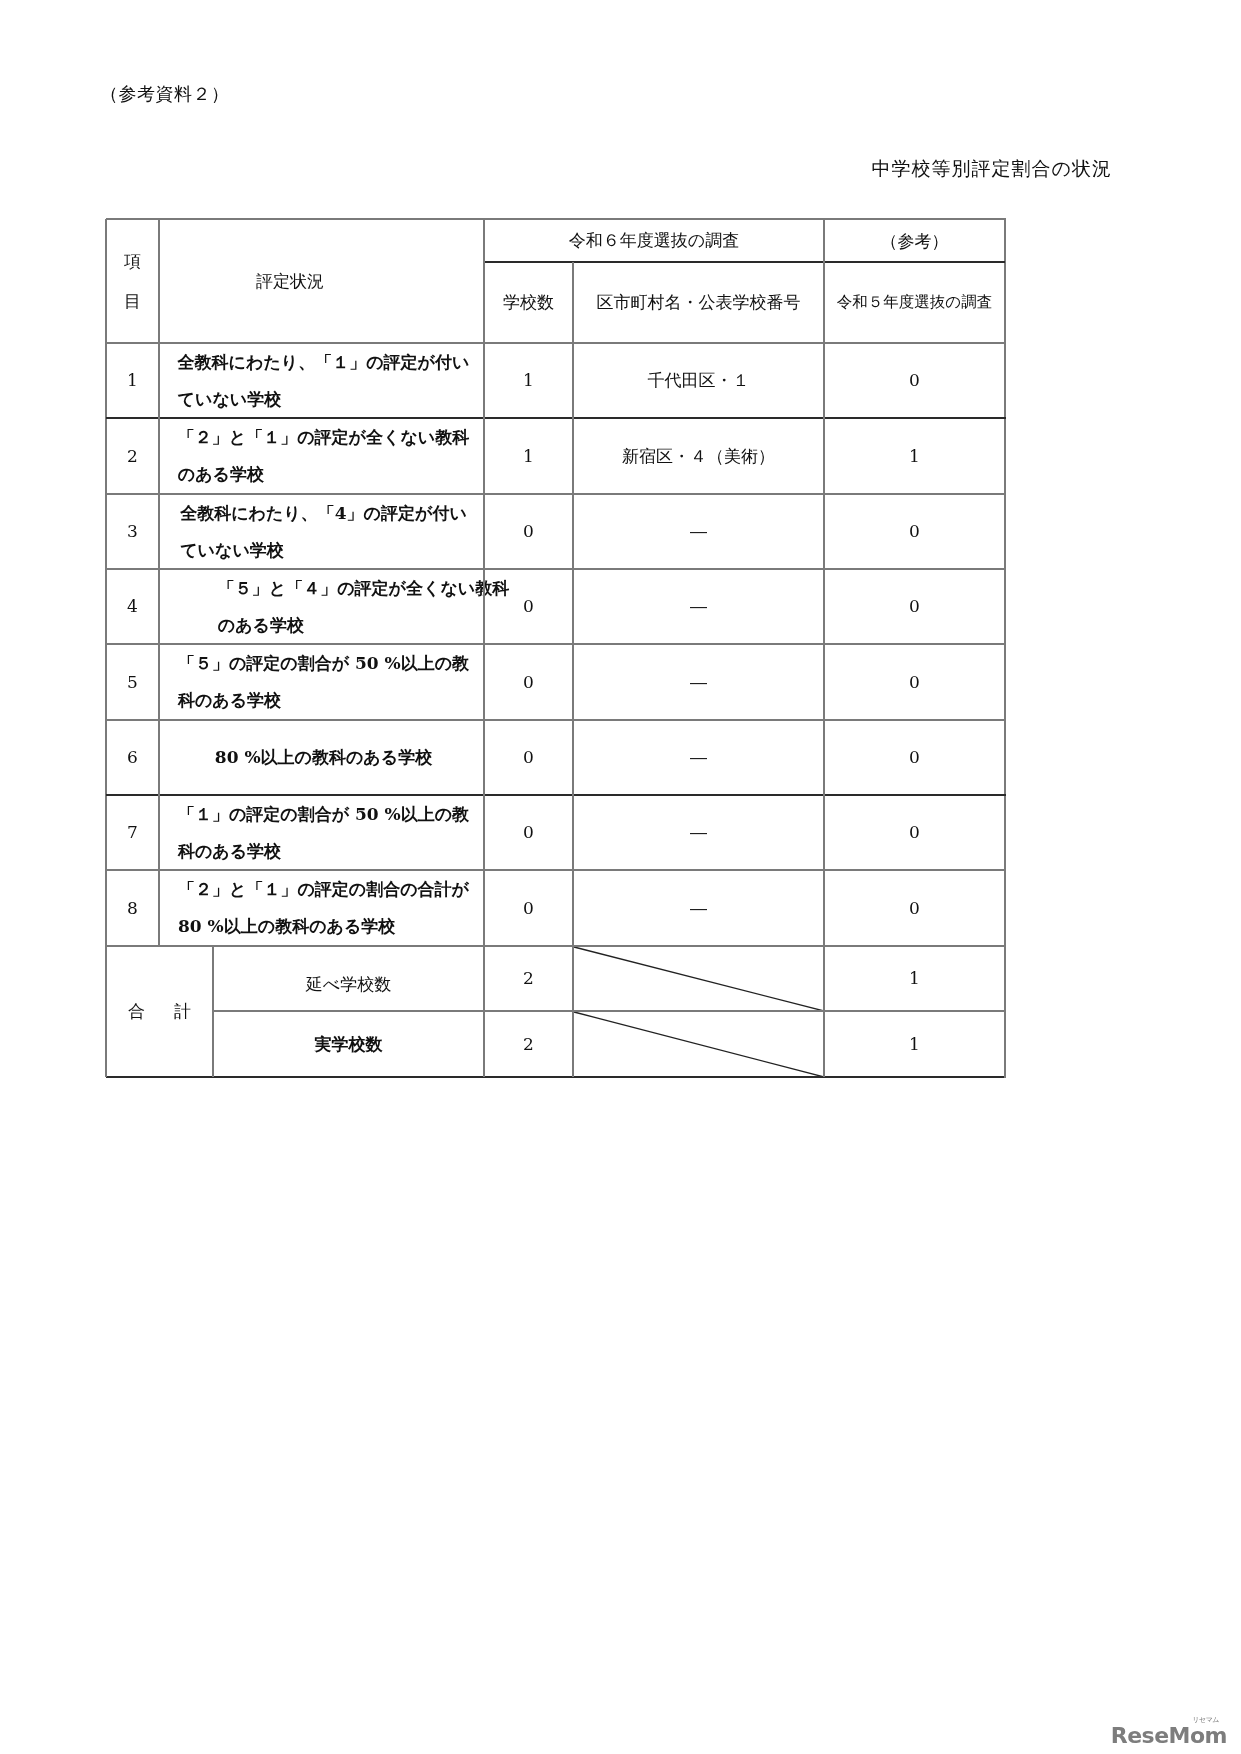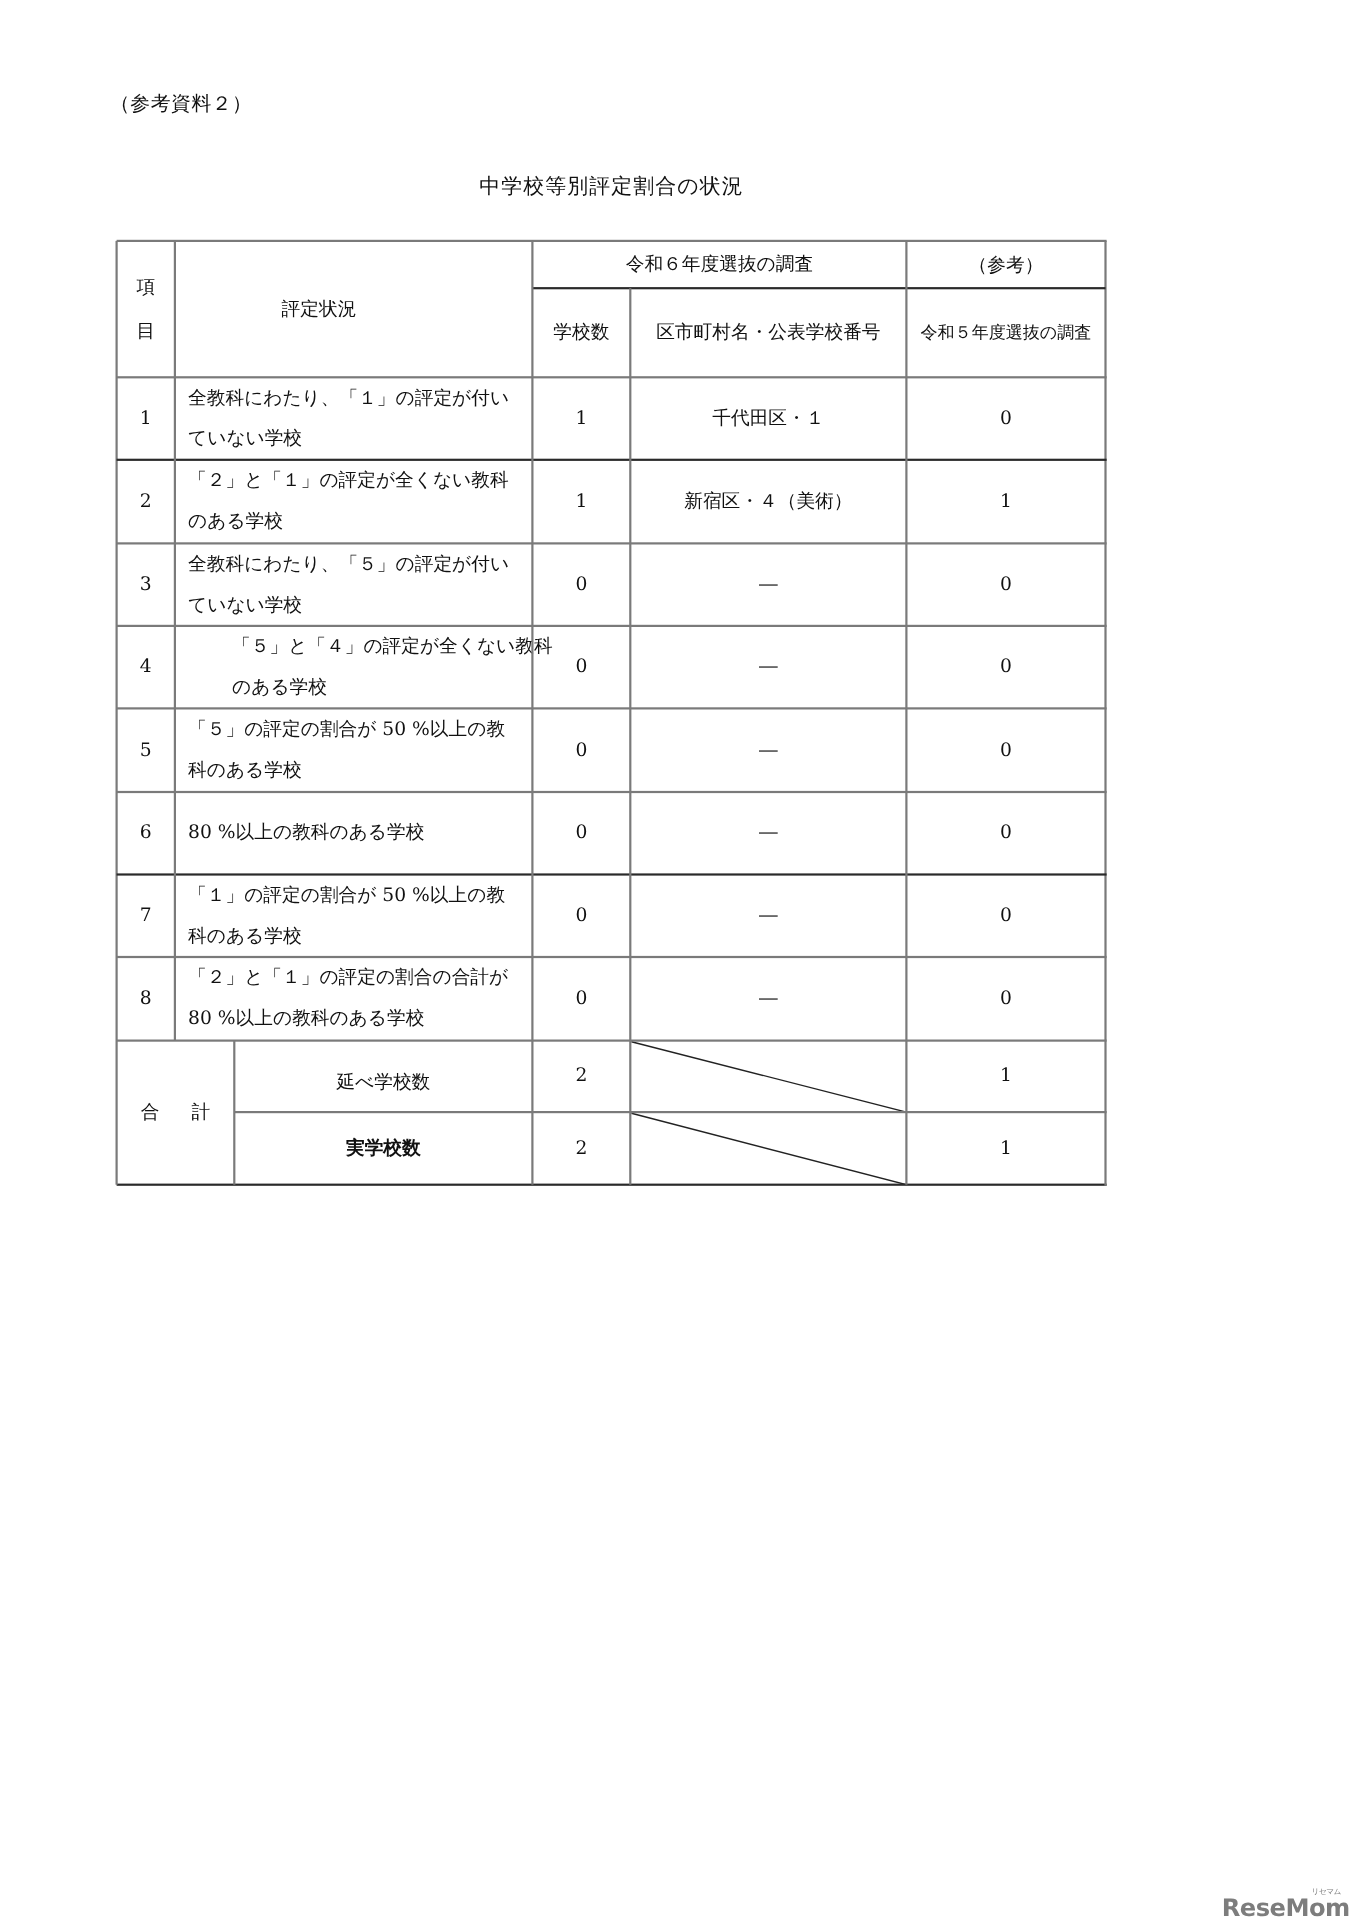--- a/index.html
+++ b/index.html
@@ -2,32 +2,32 @@
 <html><head>
 <meta charset="utf-8">
 <style>
   html, body { margin:0; padding:0; background:#ffffff; }
   body {
     width:1241px; height:1754px; position:relative; overflow:hidden;
     font-family:"DejaVu Serif", "Liberation Serif", serif;
     color:#111;
   }
   .ref-label { position:absolute; left:100px; top:82px; font-size:18px; letter-spacing:0.5px; }
-  .doc-title { position:absolute; left:0; width:1112px; top:156px; text-align:center; font-size:19px; letter-spacing:1px; }
+  .doc-title { position:absolute; left:0; width:1112px; top:156px; text-align:right; font-size:19px; letter-spacing:1px; }
 
   .tbl { position:absolute; left:106px; top:219px; width:899px; height:858px; }
   .cell {
     position:absolute; box-sizing:border-box;
     display:flex; align-items:center; justify-content:center;
     font-size:17px; text-align:center; line-height:1.55;
   }
   .line-h { position:absolute; height:0; border-top:2px solid #7a7a7a; }
   .line-v { position:absolute; width:0; border-left:2px solid #7a7a7a; }
   .line-dark { border-color:#2a2a2a !important; }
-  .desc { justify-content:flex-start; text-align:left; padding:0 8px 0 12px; line-height:37px; }
+  .desc { justify-content:center; text-align:left; padding:0 8px 0 12px; line-height:37px;font-weight:bold; }
   .vert { flex-direction:column; gap:14px; }
   .gokei { justify-content:space-between; padding:0 22px; }
   .hdr-small { font-size:15.5px; }
 
   .diag { position:absolute; }
   .watermark {
     position:absolute; right:14px; bottom:6px;
     font-family:"DejaVu Sans", sans-serif; font-weight:bold; font-size:22px;
     color:#7d7d7d; letter-spacing:-0.5px;
   }
@@ -69,21 +69,21 @@
           <div>「２」と「１」の評定が全くない教科</div>
           <div>のある学校</div>
         </div>
       </div>
       <div class="cell " style="left: 378px; top: 199px; width: 89px; height: 76px;">1</div>
       <div class="cell " style="left: 467px; top: 199px; width: 251px; height: 76px;">新宿区・４（美術）</div>
       <div class="cell " style="left: 718px; top: 199px; width: 181px; height: 76px;">1</div>
       <div class="cell " style="left: 0px; top: 275px; width: 53px; height: 75px;">3</div>
       <div class="cell desc" style="left: 53px; top: 275px; width: 325px; height: 75px;">
         <div>
-          <div>全教科にわたり、「５」の評定が付い</div>
+          <div>全教科にわたり、「4」の評定が付い</div>
           <div>ていない学校</div>
         </div>
       </div>
       <div class="cell " style="left: 378px; top: 275px; width: 89px; height: 75px;">0</div>
       <div class="cell " style="left: 467px; top: 275px; width: 251px; height: 75px;">―</div>
       <div class="cell " style="left: 718px; top: 275px; width: 181px; height: 75px;">0</div>
       <div class="cell " style="left: 0px; top: 350px; width: 53px; height: 75px;">4</div>
       <div class="cell desc" style="left: 53px; top: 350px; width: 325px; height: 75px; margin-left: 40px;">
         <div>
           <div>「５」と「４」の評定が全くない教科</div>

